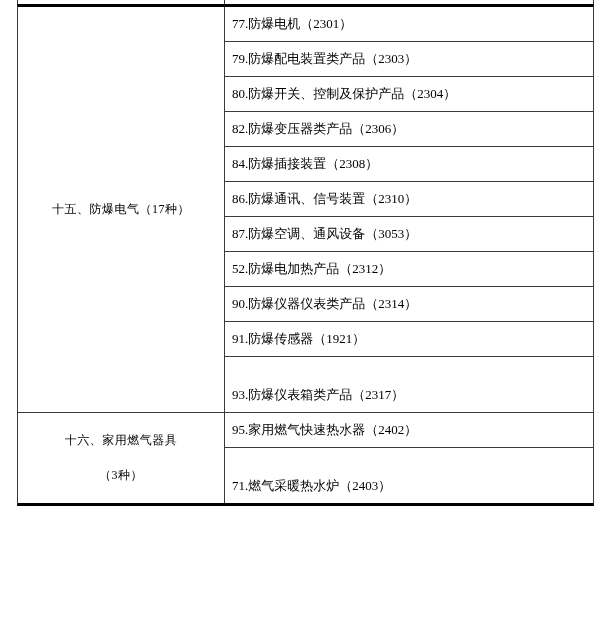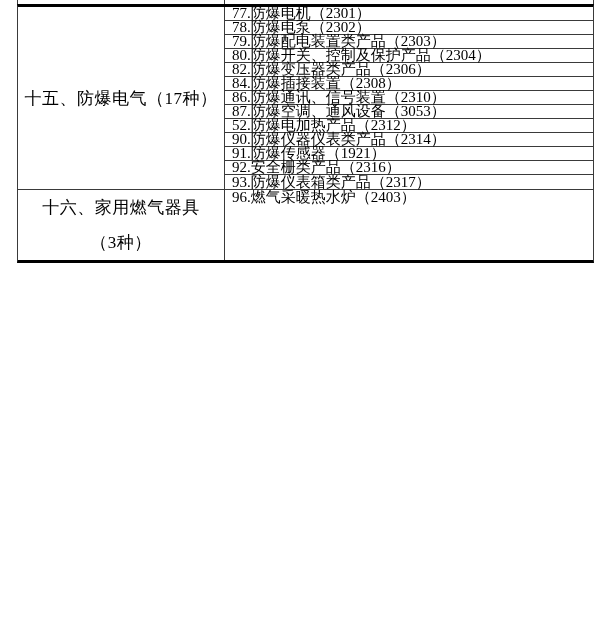--- a/index.html
+++ b/index.html
@@ -44,73 +44,72 @@
   .section { display: flex; }
   .section + .section { border-top: 1px solid #3a3a3a; }
   .cat-cell {
     flex: 0 0 206px;
     border-right: 1px solid #3a3a3a;
     display: flex;
     flex-direction: column;
     align-items: center;
     justify-content: center;
     text-align: center;
-    font-size: 17px;
+    font-size: 12px;
     line-height: 35px;
     letter-spacing: 0.5px;
   }
   .rows { flex: 1; display: flex; flex-direction: column; }
   .row {
-    height: 14px;
+    height: 35px;
     box-sizing: border-box;
     display: flex;
     align-items: center;
     padding-left: 7px;
-    font-size: 15px;
+    font-size: 13px;
     border-bottom: 1px solid #3a3a3a;
     white-space: nowrap;
   }
-  .row:last-child { border-bottom: none; }
+  .row:last-child { border-bottom: none; margin-top: 20px; }
 </style>
 </head>
 <body>
 
 <div class="wrap">
 
   <div class="partial-top">
     <div class="mid-line"></div>
   </div>
 
   <div class="tbl">
 
     <div class="section">
       <div class="cat-cell">
         <span>十五、防爆电气（17种）</span>
       </div>
       <div class="rows">
           <div class="row">77.防爆电机（2301）</div>
-          <div class="row">78.防爆电泵（2302）</div>
           <div class="row">79.防爆配电装置类产品（2303）</div>
           <div class="row">80.防爆开关、控制及保护产品（2304）</div>
           <div class="row">82.防爆变压器类产品（2306）</div>
           <div class="row">84.防爆插接装置（2308）</div>
           <div class="row">86.防爆通讯、信号装置（2310）</div>
           <div class="row">87.防爆空调、通风设备（3053）</div>
           <div class="row">52.防爆电加热产品（2312）</div>
           <div class="row">90.防爆仪器仪表类产品（2314）</div>
           <div class="row">91.防爆传感器（1921）</div>
-          <div class="row">92.安全栅类产品（2316）</div>
           <div class="row">93.防爆仪表箱类产品（2317）</div>
         </div>
     </div>
 
     <div class="section">
       <div class="cat-cell">
         <span>十六、家用燃气器具</span>
         <span>（3种）</span>
       </div>
       <div class="rows">
-          <div class="row">96.燃气采暖热水炉（2403）</div>
+          <div class="row">95.家用燃气快速热水器（2402）</div>
+          <div class="row">71.燃气采暖热水炉（2403）</div>
         </div>
     </div>
 
   </div>
 </div>
 
 </body></html>

